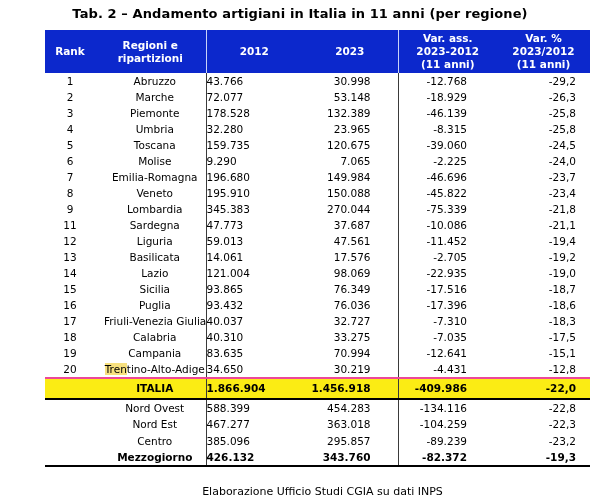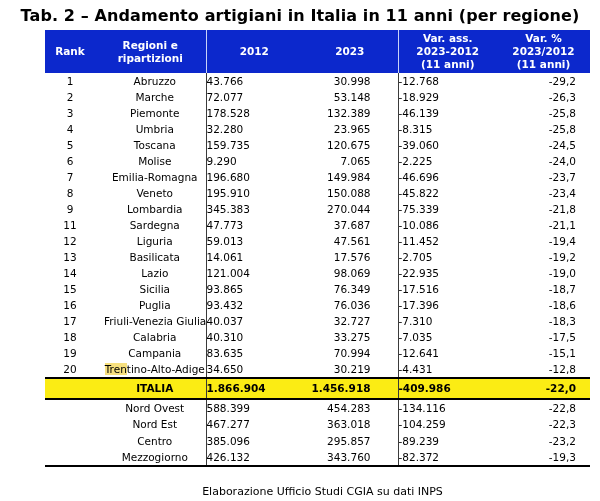--- a/index.html
+++ b/index.html
@@ -6,21 +6,21 @@
   html,body { background:#ffffff; }
   body {
     width:600px; height:501px; overflow:hidden;
     font-family:"DejaVu Sans", "Liberation Sans", sans-serif;
     color:#000;
   }
   .page { position:relative; width:600px; height:501px; background:#fff; }
 
   .title {
     position:absolute; top:6px; left:0; width:100%;
-    text-align:center; font-weight:bold; font-size:16px;
+    text-align:center; font-weight:bold; font-size:13px;
     letter-spacing:0.1px;
   }
 
   table.tab {
     position:absolute; left:45px; top:30px; width:545px;
     border-collapse:collapse; table-layout:fixed;
   }
   col.c-rank   { width:50px; }
   col.c-region { width:111px; }
   col.c-2012   { width:96px; }
@@ -40,29 +40,29 @@
   tbody td {
     font-size:10.5px; height:16px; padding:0;
     vertical-align:middle; line-height:16px;
   }
   tbody td.sep { border-left:1px solid var(--grid-line, #3a3a3a); }
 
   td.rank   { text-align:center; }
   td.region { text-align:center; padding-left:9px; white-space:nowrap; }
   td.n1 { text-align:left; padding-right:24px; }
   td.n2 { text-align:right; padding-right:27px; }
-  td.n3 { text-align:left; padding-right:30px; }
+  td.n3 { text-align:right; padding-right:30px; }
   td.n4 { text-align:right; padding-right:14px; }
 
   tr.total td {
     background: var(--total-bg, #FBEC14);
     font-weight:bold; height:19px; line-height:19px;
-    border-top:2px solid #000000; border-bottom:2px solid #000;
-  }
-  tr.last td { border-bottom:2px solid #000; height:17px; }
+    border-top:2px solid #ec4899; border-bottom:2px solid #000;
+  }
+  tr.last td { border-bottom:2px solid #000; height:17px;font-weight:bold; }
   tr.sub td { height:16.4px; }
 
   .hl { background: var(--name-hl, #F7E07E); }
 
   .footer {
     position:absolute; top:485px; left:0; width:100%;
     text-align:center; font-size:11px;padding-left:45px;
   }
 </style>
 </head>

